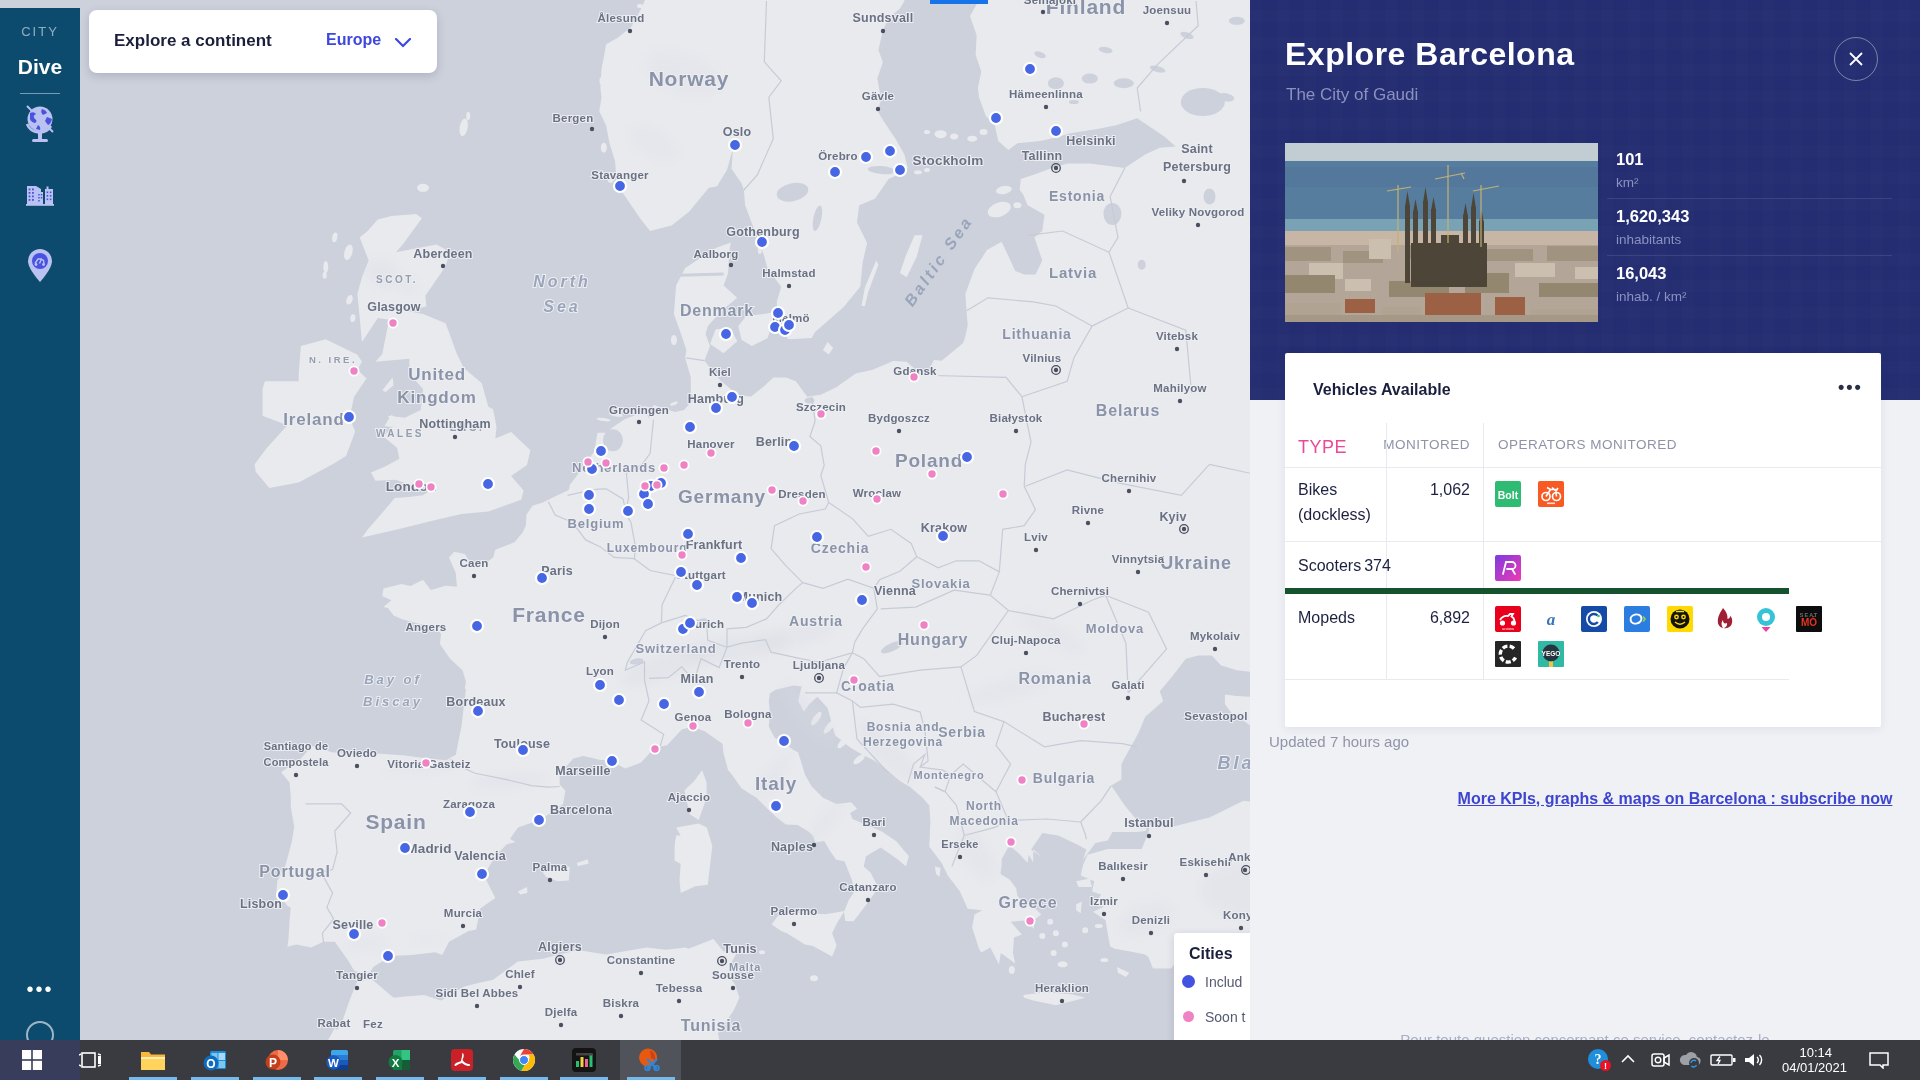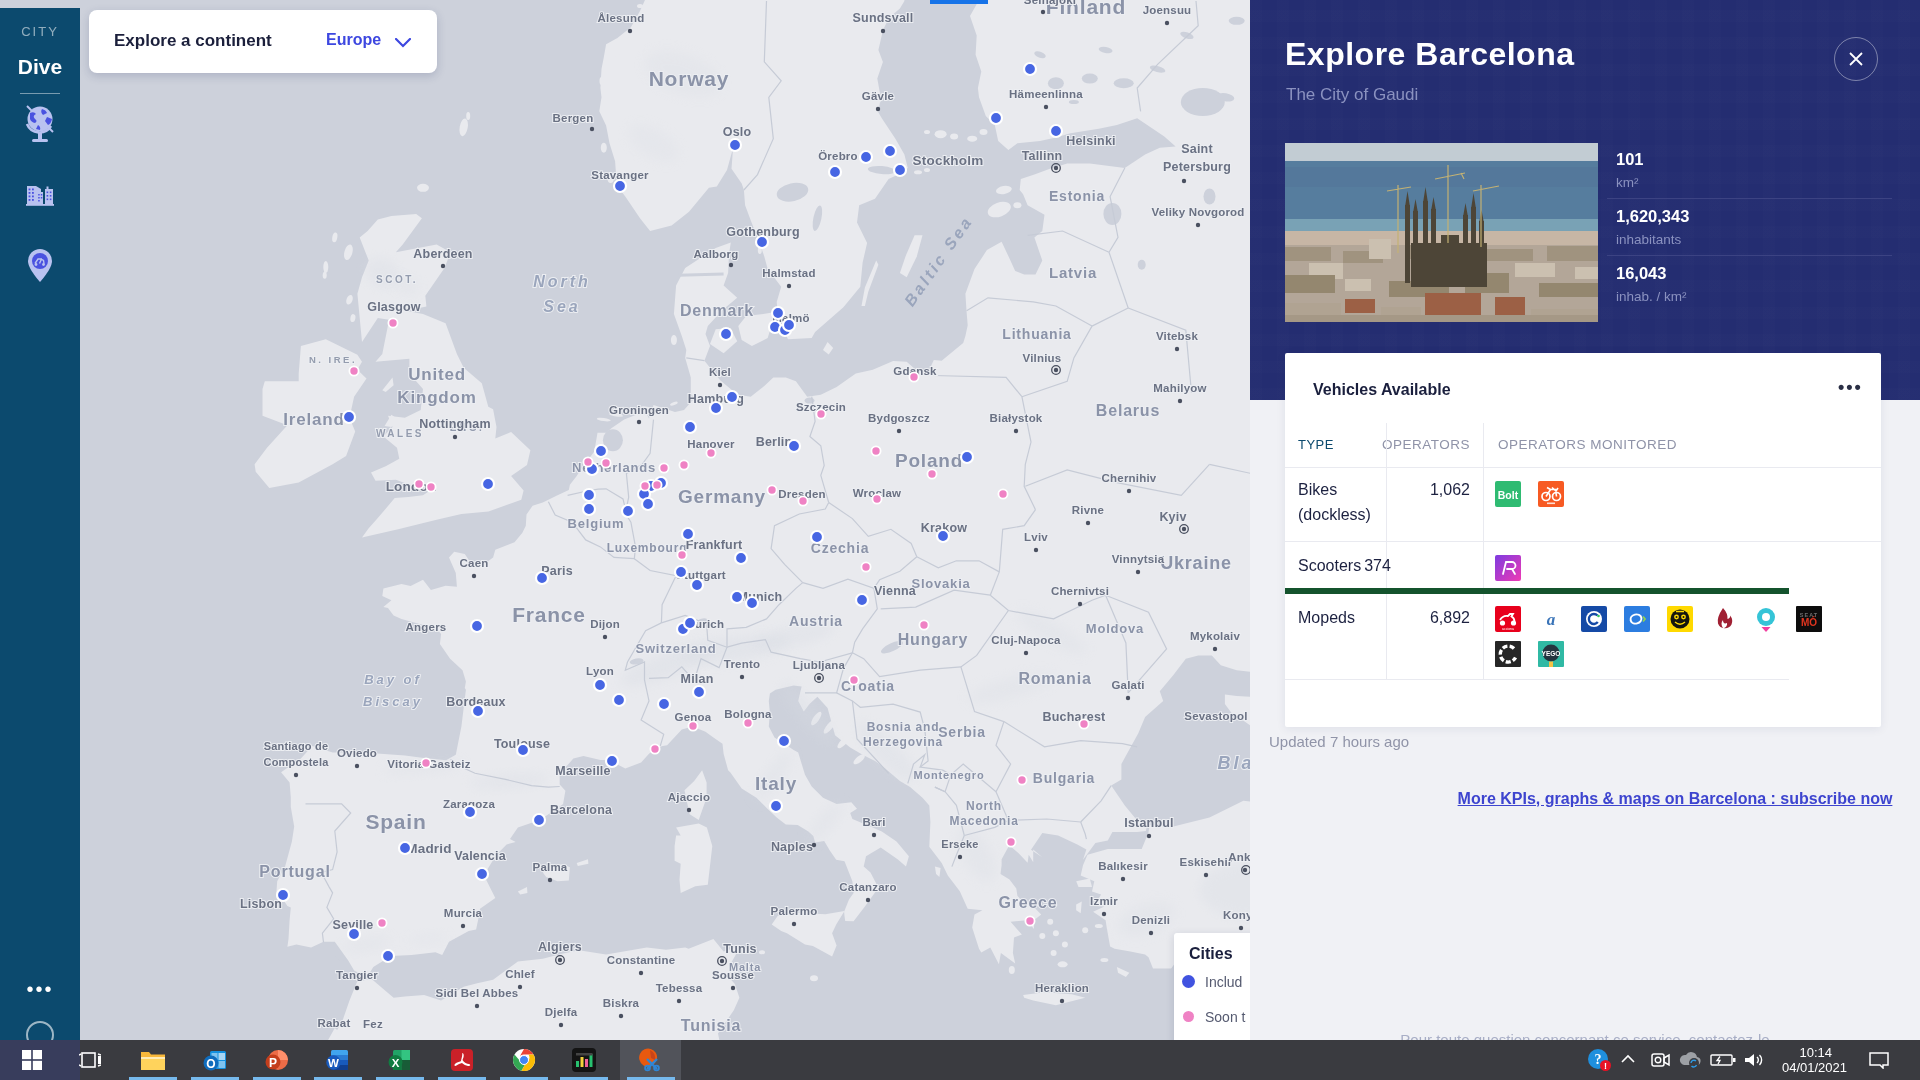--- a/index.html
+++ b/index.html
@@ -646,22 +646,22 @@
   <div class="abs" style="left:366px;top:232px;font-size:13.5px;color:#8b92c0">inhabitants</div>
   <div class="abs" style="left:357px;top:255px;width:285px;border-top:1px solid #3c4383"></div>
   <div class="abs" style="left:366px;top:264px;font-size:16.5px;font-weight:bold;color:#fff">16,043</div>
   <div class="abs" style="left:366px;top:289px;font-size:13.5px;color:#8b92c0">inhab. / km²</div>
 
   <div class="abs" style="left:35px;top:353px;width:596px;height:374px;background:#fff;border-radius:2px;box-shadow:0 2px 10px rgba(30,40,90,.08)">
     <div class="abs" style="left:28px;top:28px;font-size:16px;font-weight:bold;color:#1a1f3d">Vehicles Available</div>
     <div class="abs" style="left:553px;top:24px;font-size:18px;color:#2a2f45;letter-spacing:2px;font-weight:bold">•••</div>
 
     <div class="abs" style="left:0;top:70px;width:596px;height:45px;border-bottom:1px solid #e9eaf0">
-      <div class="abs" style="left:13px;top:14px;font-size:13px;color:#0c4a6e;letter-spacing:.5px">TYPE</div>
-      <div class="abs" style="left:0;top:14px;width:185px;text-align:right;font-size:13.5px;color:#8f93a8;letter-spacing:.5px">OPERATORS</div>
+      <div class="abs" style="left:13px;top:14px;font-size:18px;color:#ec4899;letter-spacing:.5px">TYPE</div>
+      <div class="abs" style="left:0;top:14px;width:185px;text-align:right;font-size:13.5px;color:#8f93a8;letter-spacing:.5px">MONITORED</div>
       <div class="abs" style="left:213px;top:14px;font-size:13.5px;color:#8f93a8;letter-spacing:.5px">OPERATORS MONITORED</div>
     </div>
     <div class="abs" style="left:101px;top:70px;height:257px;border-left:1px solid #e9eaf0"></div>
     <div class="abs" style="left:198px;top:70px;height:257px;border-left:1px solid #e9eaf0"></div>
 
     <div class="abs" style="left:0;top:115px;width:596px;height:74px;border-bottom:1px solid #e9eaf0">
       <div class="abs" style="left:13px;top:13px;font-size:16px;color:#1c2140">Bikes</div>
       <div class="abs" style="left:13px;top:38px;font-size:16px;color:#1c2140">(dockless)</div>
       <div class="abs" style="left:0;top:13px;width:185px;text-align:right;font-size:16px;color:#1c2140">1,062</div>
       <svg width="26" height="26" style="position:absolute;left:210px;top:13px" viewBox="0 0 26 26">

